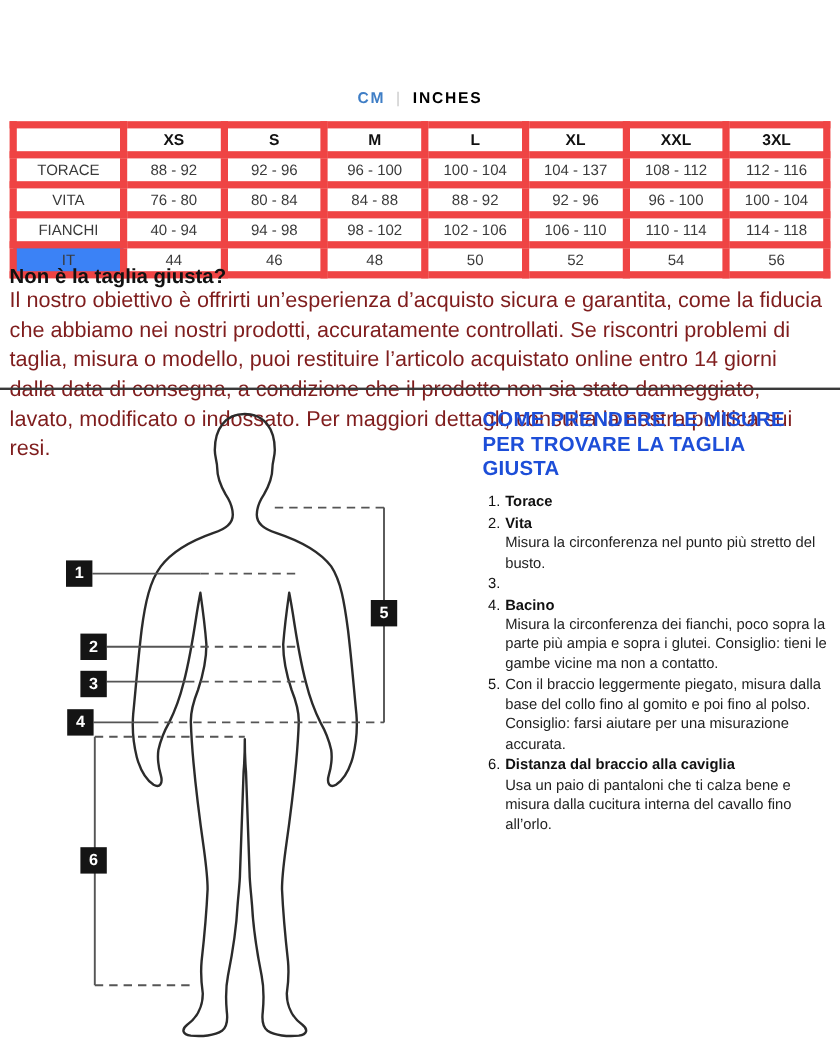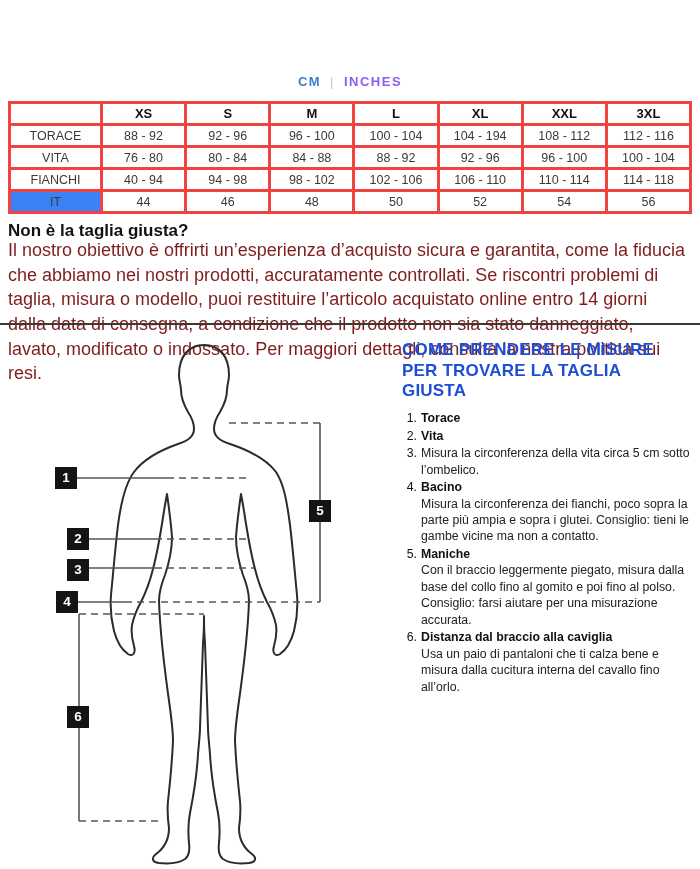--- a/index.html
+++ b/index.html
@@ -4,26 +4,26 @@
 <style>
   html,body{margin:0;padding:0;background:#fff;}
   .page{position:relative;width:700px;height:869px;background:#fff;overflow:hidden;
         font-family:"Liberation Sans",sans-serif;color:#1a1a1a;margin-top:40px;}
 
   
   .tabs{position:absolute;top:34px;left:0;right:0;display:flex;justify-content:center;
         align-items:center;gap:9px;font-size:13px;font-weight:bold;letter-spacing:1.5px;}
   .tab-cm{color:#3f7ec6;cursor:pointer;}
   .tab-sep{color:#c9c9c9;font-weight:normal;}
-  .tab-inches{color:#8b5cf6;cursor:pointer;}
+  .tab-inches{color:#000000;cursor:pointer;}
 
   
   table.size{position:absolute;top:61px;left:8px;width:684px;border-collapse:collapse;
              table-layout:fixed;}
-  table.size th,table.size td{border:3px solid #ef4444;text-align:center;font-size:12.5px;
+  table.size th,table.size td{border:6px solid #ef4444;text-align:center;font-size:12.5px;
              padding:1px 3px;height:17px;color:#3a3a3a;font-weight:normal;}
   table.size thead th{font-weight:bold;color:#111;font-size:13px;}
   table.size col.lbl{width:92px;}
   td.row-label{font-weight:bold;color:#111;font-size:12px;}
   td.it-cell{border:2px solid #6b6b6b;text-align:left;padding-left:5px;font-weight:bold;
              color:#111;font-size:12.5px;background:#3b82f6;}
 
   
   .return-title{position:absolute;top:181px;left:8px;font-size:17px;font-weight:bold;color:#111;}
   .return-body{position:absolute;top:198px;left:8px;width:680px;font-size:18px;
@@ -81,21 +81,21 @@
         <th>3XL</th>
       </tr>
     </thead>
     <tbody>
       <tr>
         <td class="row-label">TORACE</td>
         <td>88 - 92</td>
         <td>92 - 96</td>
         <td>96 - 100</td>
         <td>100 - 104</td>
-        <td>104 - 194</td>
+        <td>104 - 137</td>
         <td>108 - 112</td>
         <td>112 - 116</td>
       </tr>
       <tr>
         <td class="row-label">VITA</td>
         <td>76 - 80</td>
         <td>80 - 84</td>
         <td>84 - 88</td>
         <td>88 - 92</td>
         <td>92 - 96</td>
@@ -212,39 +212,38 @@
       <li class="guide-item">
         <span class="guide-num">1.</span>
         <div>
           <div class="guide-item-title">Torace</div>
         </div>
       </li>
       <li class="guide-item">
         <span class="guide-num">2.</span>
         <div>
           <div class="guide-item-title">Vita</div>
+          <div class="guide-desc">Misura la circonferenza nel punto più stretto del busto.</div>
         </div>
       </li>
       <li class="guide-item">
         <span class="guide-num">3.</span>
         <div>
-          <div class="guide-desc">Misura la circonferenza della vita circa 5 cm sotto l’ombelico.</div>
         </div>
       </li>
       <li class="guide-item">
         <span class="guide-num">4.</span>
         <div>
           <div class="guide-item-title">Bacino</div>
           <div class="guide-desc">Misura la circonferenza dei fianchi, poco sopra la parte più ampia e sopra i glutei. Consiglio: tieni le gambe vicine ma non a contatto.</div>
         </div>
       </li>
       <li class="guide-item">
         <span class="guide-num">5.</span>
         <div>
-          <div class="guide-item-title">Maniche</div>
           <div class="guide-desc">Con il braccio leggermente piegato, misura dalla base del collo fino al gomito e poi fino al polso. Consiglio: farsi aiutare per una misurazione accurata.</div>
         </div>
       </li>
       <li class="guide-item">
         <span class="guide-num">6.</span>
         <div>
           <div class="guide-item-title">Distanza dal braccio alla caviglia</div>
           <div class="guide-desc">Usa un paio di pantaloni che ti calza bene e misura dalla cucitura interna del cavallo fino all’orlo.</div>
         </div>
       </li>

